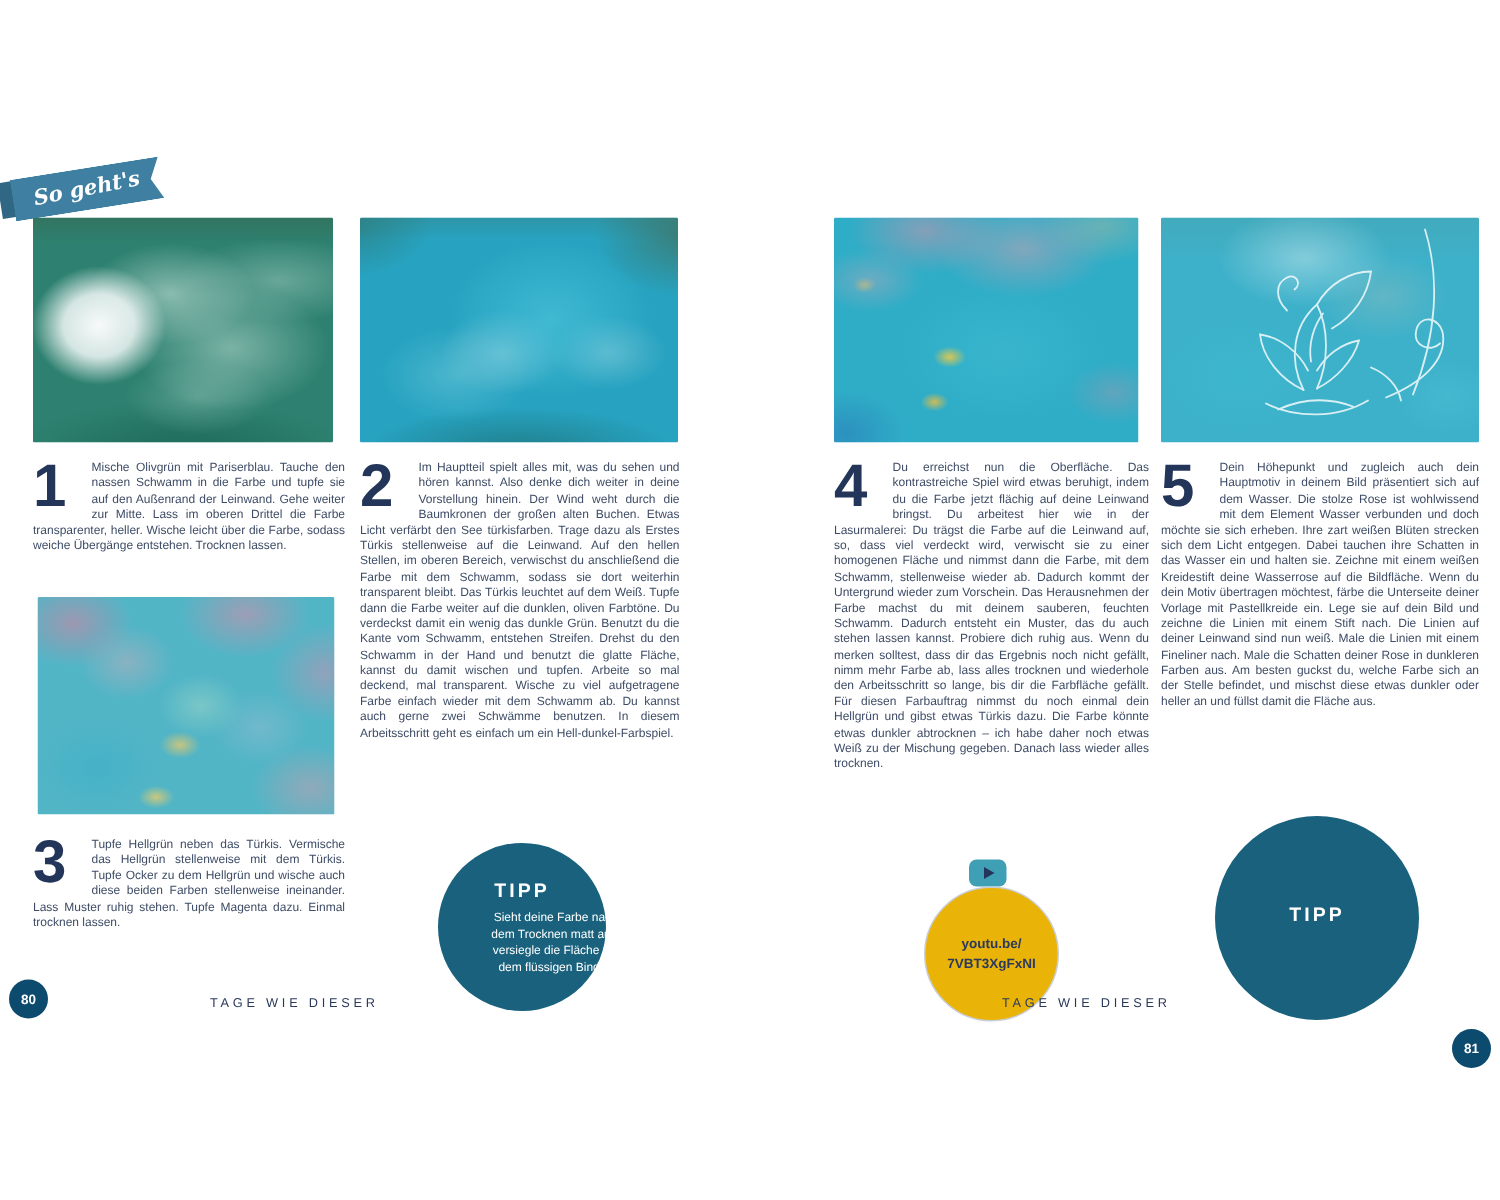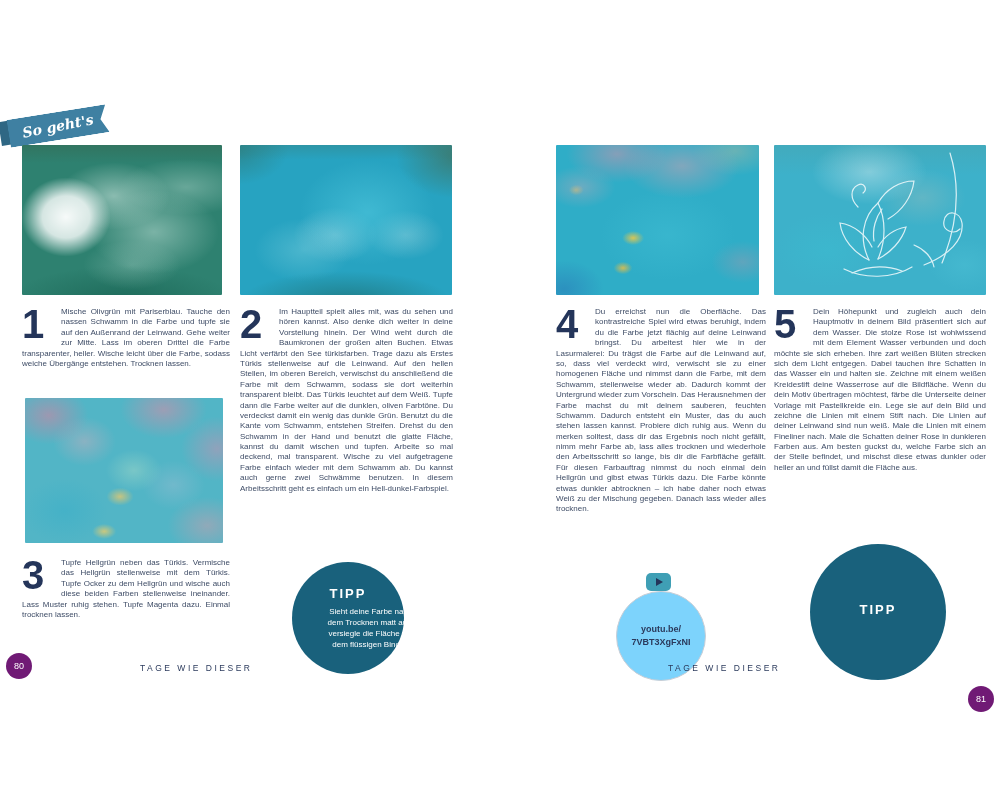--- a/index.html
+++ b/index.html
@@ -89,27 +89,27 @@
   .tip-left .tip-text{width:86px;margin-left:45px;}
   .tip-right{left:810px;top:544px;width:136px;height:136px;}
   .tip-right .tip-text{width:112px;}
 
   
   .play-btn{position:absolute;left:646px;top:573px;width:25px;height:18px;border-radius:5px;
             background:#3f9fb5;display:flex;align-items:center;justify-content:center;}
   .play-btn .tri{width:0;height:0;border-left:7px solid #24355a;border-top:4.5px solid transparent;
                  border-bottom:4.5px solid transparent;margin-left:2px;}
   .video-circle{position:absolute;left:616px;top:591px;width:88px;height:88px;border-radius:50%;
-                border:1px solid #c9ced6;background:#7dd3fc;display:flex;flex-direction:column;
+                border:1px solid #c9ced6;background:#eab308;display:flex;flex-direction:column;
                 align-items:center;justify-content:center;text-align:center;}
   .video-circle span{font-size:9px;font-weight:bold;color:#2b3a5c;line-height:1.5;}
 
   
-  .pagenum{position:absolute;width:26px;height:26px;border-radius:50%;background:#701a75;
-           color:#ffffff;font-size:9px;font-weight:normal;display:flex;align-items:center;
+  .pagenum{position:absolute;width:26px;height:26px;border-radius:50%;background:#0c4a6e;
+           color:#ffffff;font-size:9px;font-weight:bold;display:flex;align-items:center;
            justify-content:center;}
   .pagenum-left{left:6px;top:653px;}
   .pagenum-right{left:968px;top:686px;}
   .running-title{position:absolute;top:663px;width:195px;text-align:left;font-size:8.5px;
                  letter-spacing:2.5px;color:#2b3a5c;}
   .running-title-left{left:140px;}
   .running-title-right{left:668px;}
 </style>
 </head>
 <body>

